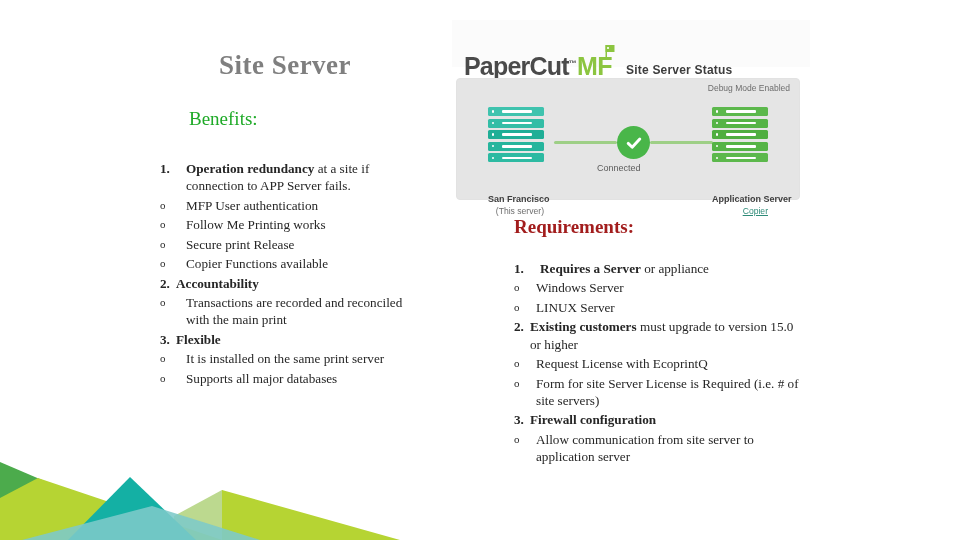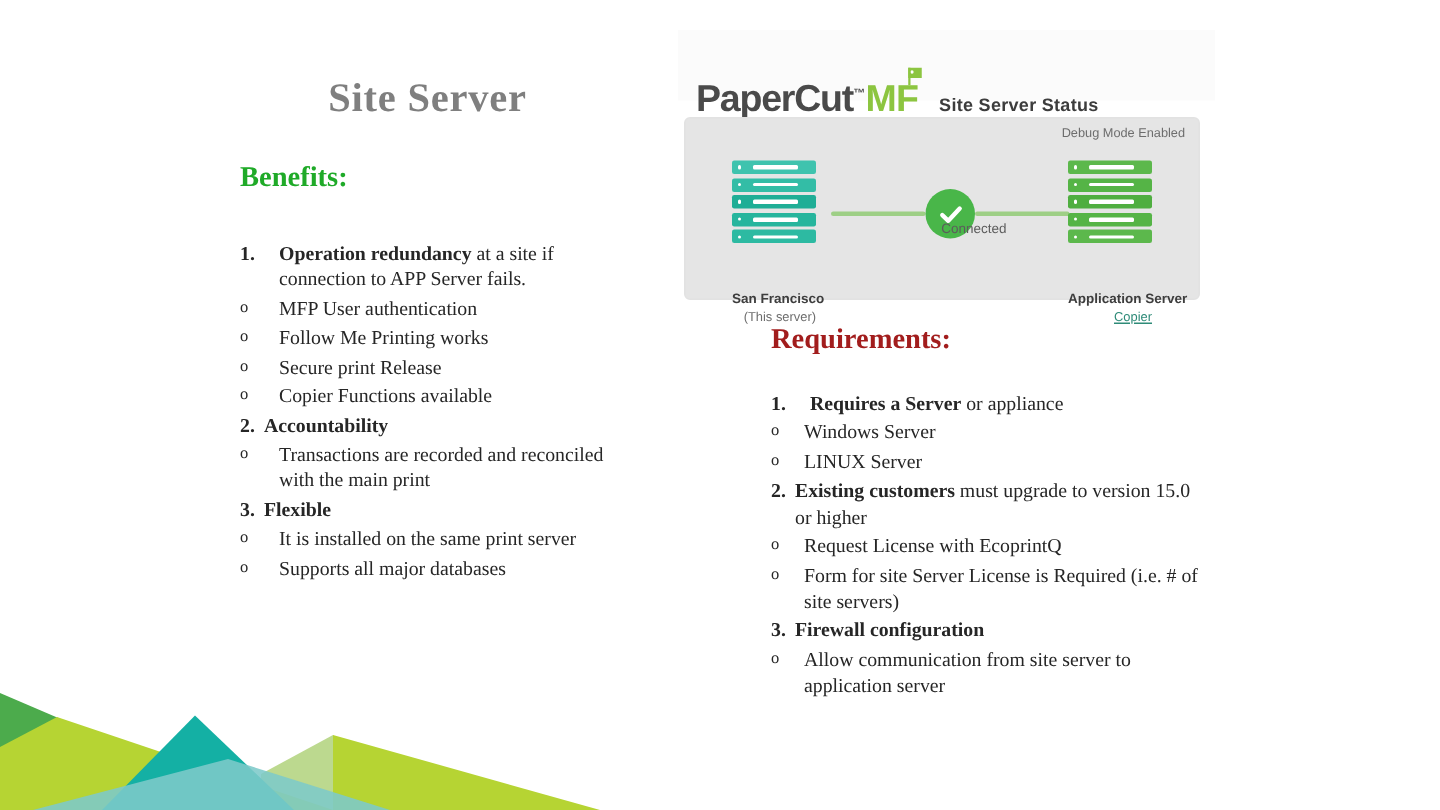--- a/index.html
+++ b/index.html
@@ -31,24 +31,25 @@
 
   
   #left-column {
     position: absolute;
     left: 160px;
     top: 108px;
     width: 262px;
   }
   #benefits-heading {
     font-family: "Liberation Serif", serif;
-    font-weight: bold;
+    font-weight: normal;
     font-size: 19px;
     color: #1faa28;
     margin-bottom: 30px;
+    margin-left: 29px;
   }
   #right-column {
     position: absolute;
     left: 514px;
     top: 216px;
     width: 290px;
   }
   #requirements-heading {
     font-family: "Liberation Serif", serif;
     font-weight: bold;
@@ -261,23 +262,23 @@
     border-radius: 50%;
     background: #49b649;
     display: flex;
     align-items: center;
     justify-content: center;
   }
   #status-circle svg { display: block; }
   #connected-label {
     position: absolute;
     left: 140px;
-    top: 68px;
+    top: 84px;
     width: 74px;
-    text-align: right;
+    text-align: left;
     font-family: "Liberation Sans", sans-serif;
     font-size: 9px;
     color: #5c5c5c;
   }
 
   
   #deco-graphic {
     position: absolute;
     left: 0;
     bottom: 0;

